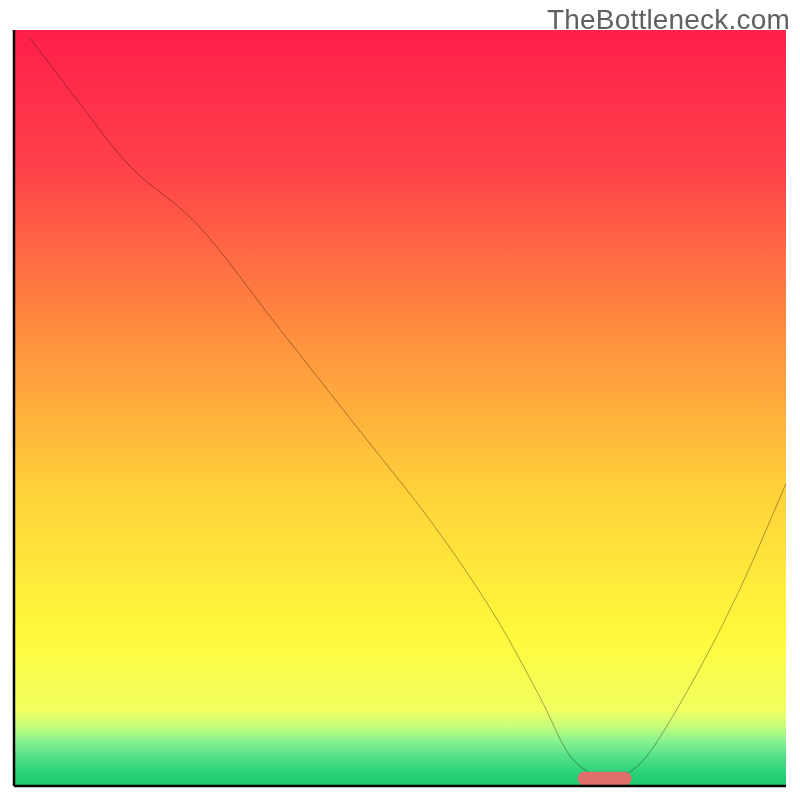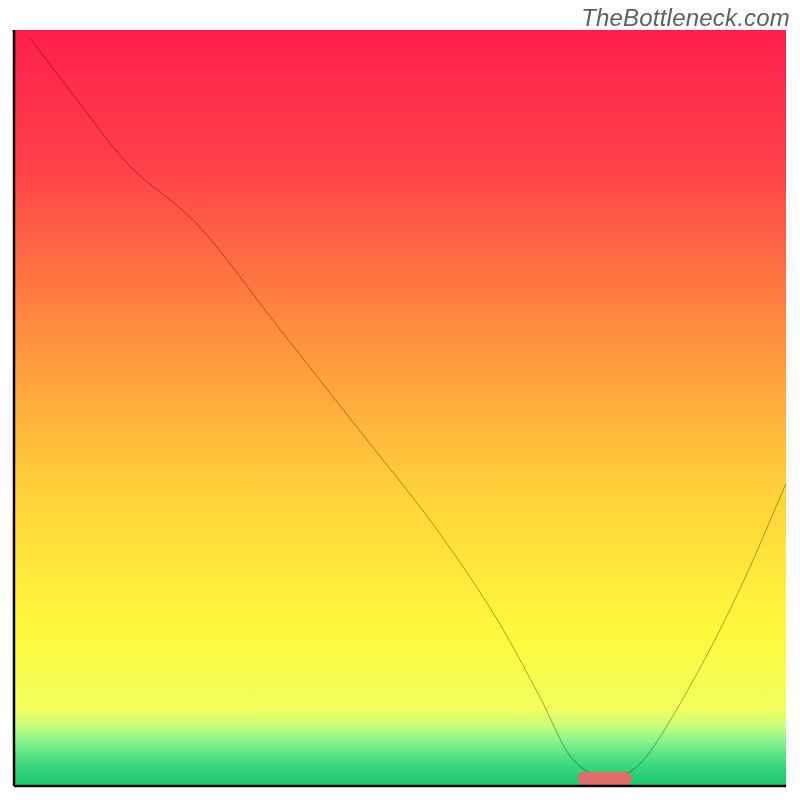--- a/index.html
+++ b/index.html
@@ -12,26 +12,25 @@
   }
   .container {
     position: relative;
     width: 800px;
     height: 800px;
   }
   .watermark {
     position: absolute;
     top: 4px;
     right: 10px;
-    font-size: 24px;
+    font-size: 28px;
     font-weight: 500;
     color: #606060;
     letter-spacing: 0.2px;
     z-index: 10;
-    font-style: italic;
   }
   .plot {
     position: absolute;
     left: 14px;
     top: 30px;
     width: 772px;
     height: 756px;
   }
   .gradient-fill {
     position: absolute;

